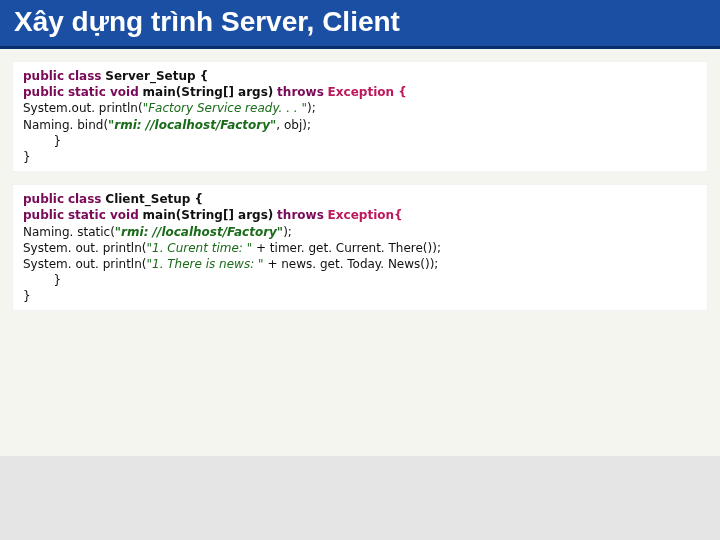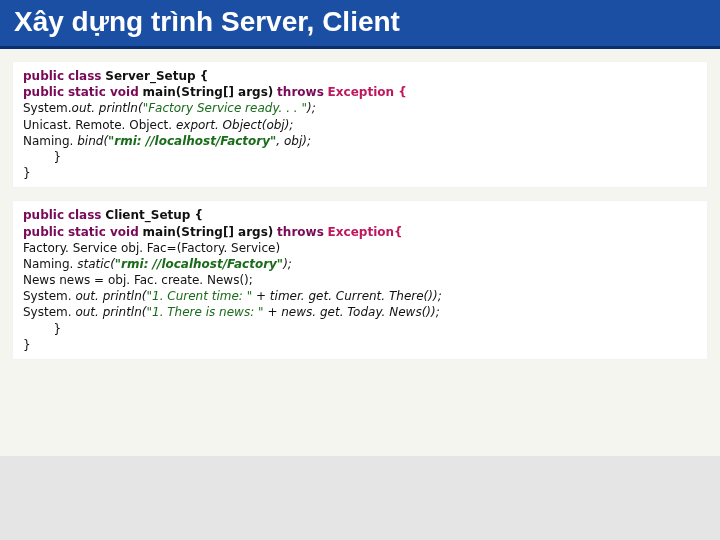--- a/index.html
+++ b/index.html
@@ -36,21 +36,21 @@
     font-family: "Verdana", "DejaVu Sans", sans-serif;
     font-size: 12px;
     line-height: 1.35;
     color: #111;
     border: 1px solid rgba(0,0,0,0.05);
     white-space: nowrap;
   }
   .kw     { color: #7a0a57; font-weight: bold; }           
   .cls    { color: #111; font-weight: bold; }
   .thr    { color: #be185d; font-weight: bold; }
-  .m      { color: #111; font-style: italic; }             
+  .m      { color: #111; }             
   .str    { color: #1a6b1a; font-style: italic; }          
   .greenb { color: #1a6b1a; font-style: italic; font-weight: bold; }
 </style>
 </head>
 <body>
 
 <div class="slide">
 
   <div class="title-bar">
     <span class="title-text">Xây dựng trình Server, Client</span>
@@ -72,23 +72,20 @@
       <span class="cls">main(String[] args)</span>
       <span> </span>
       <span class="kw">throws</span>
       <span> </span>
       <span class="thr">Exception {</span>
     </div>
     <div>
       <span>System.</span><span class="m">out. println(</span><span class="str">"Factory Service ready. . . "</span><span class="m">);</span>
     </div>
     <div>
-      <span>Unicast. Remote. Object. </span><span class="m">export. Object(obj);</span>
-    </div>
-    <div>
       <span>Naming. </span><span class="m">bind(</span><span class="greenb">"rmi: //localhost/Factory"</span><span class="m">, obj);</span>
     </div>
     <div style="white-space:pre;">        }</div>
     <div>}</div>
   </div>
 
   <div class="code-box">
     <div>
       <span class="kw">public</span>
       <span> </span>
@@ -100,25 +97,23 @@
       <span class="kw">public</span>
       <span> </span>
       <span class="kw">static void</span>
       <span> </span>
       <span class="cls">main(String[] args)</span>
       <span> </span>
       <span class="kw">throws</span>
       <span> </span>
       <span class="thr">Exception{</span>
     </div>
-    <div>Factory. Service obj. Fac=(Factory. Service)</div>
     <div>
       <span>Naming. </span><span class="m">static(</span><span class="greenb">"rmi: //localhost/Factory"</span><span class="m">);</span>
     </div>
-    <div>News news = obj. Fac. create. News();</div>
     <div>
       <span>System.</span><span class="m"> out. println(</span><span class="str">"1. Curent time: "</span><span class="m"> + timer. get. Current. There());</span>
     </div>
     <div>
       <span>System.</span><span class="m"> out. println(</span><span class="str">"1. There is news: "</span><span class="m"> + news. get. Today. News());</span>
     </div>
     <div style="white-space:pre;">        }</div>
     <div>}</div>
   </div>
 

